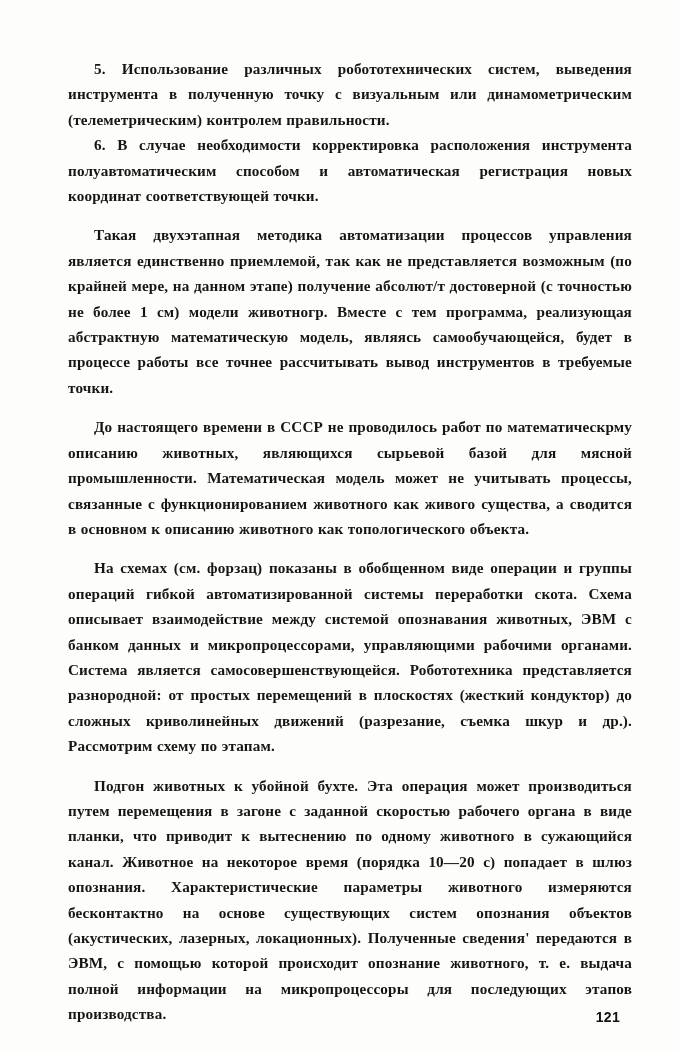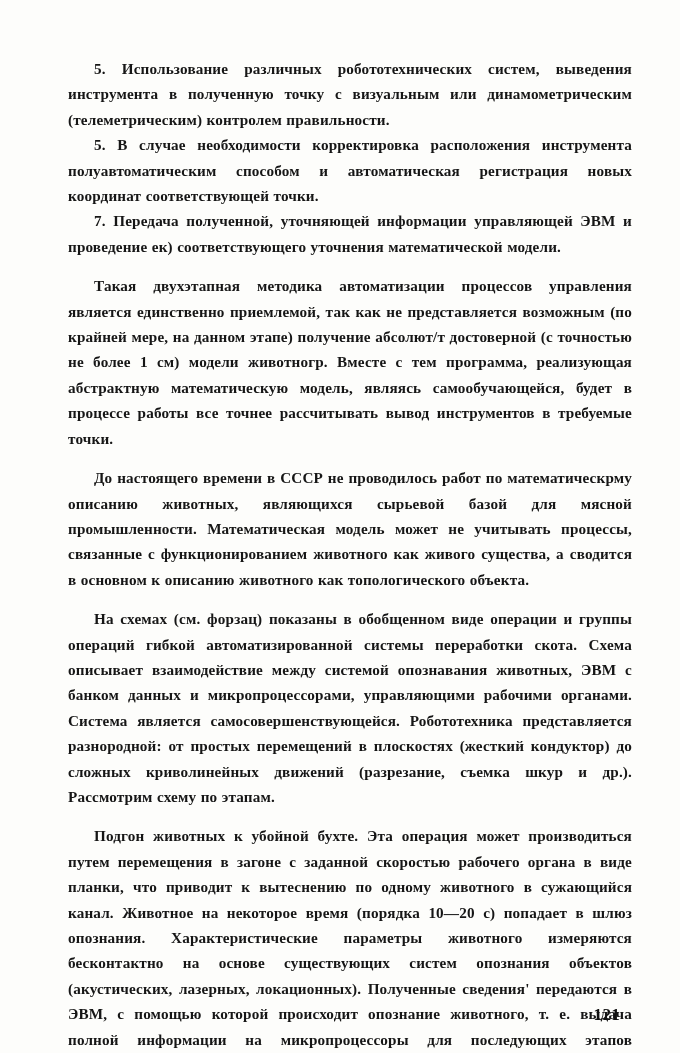--- a/index.html
+++ b/index.html
@@ -43,35 +43,34 @@
   p.para.block-gap {
     margin-top: 14px;
   }
   p.para:last-child {
     margin-bottom: 0;
   }
   .page-number {
     position: absolute;
     right: 60px;
     bottom: 28px;
-    font-size: 17px;
+    font-size: 14px;
     font-weight: bold;
-    font-family: Liberation Serif, serif;
+    font-family: Liberation Sans, sans-serif;
     color: #111;
     letter-spacing: 0.3px;
   }
 </style>
 </head>
 <body>
 
 <div class="page">
   <div class="text-column">
     <p class="para">5. Использование различных робототехнических систем, выведения инструмента в полученную точку с визуальным или динамометрическим (телеметрическим) контролем правильности.</p>
-    <p class="para">5. В случае необходимости корректировка расположения инструмента полуавтоматическим способом и автоматическая регистрация новых координат соответствующей точки.</p>
-    <p class="para">7. Передача полученной, уточняющей информации управляющей ЭВМ и проведение ек) соответствующего уточнения математической модели.</p>
+    <p class="para">6. В случае необходимости корректировка расположения инструмента полуавтоматическим способом и автоматическая регистрация новых координат соответствующей точки.</p>
     <p class="para block-gap">Такая двухэтапная методика автоматизации процессов управления является единственно приемлемой, так как не представляется возможным (по крайней мере, на данном этапе) получение абсолют/т достоверной (с точностью не более 1 см) модели животногр. Вместе с тем программа, реализующая абстрактную математическую модель, являясь самообучающейся, будет в процессе работы все точнее рассчитывать вывод инструментов в требуемые точки.</p>
     <p class="para block-gap">До настоящего времени в СССР не проводилось работ по математическрму описанию животных, являющихся сырьевой базой для мясной промышленности. Математическая модель может не учитывать процессы, связанные с функционированием животного как живого существа, а сводится в основном к описанию животного как топологического объекта.</p>
     <p class="para block-gap">На схемах (см. форзац) показаны в обобщенном виде операции и группы операций гибкой автоматизированной системы переработки скота. Схема описывает взаимодействие между системой опознавания животных, ЭВМ с банком данных и микропроцессорами, управляющими рабочими органами. Система является самосовершенствующейся. Робототехника представляется разнородной: от простых перемещений в плоскостях (жесткий кондуктор) до сложных криволинейных движений (разрезание, съемка шкур и др.). Рассмотрим схему по этапам.</p>
     <p class="para block-gap">Подгон животных к убойной бухте. Эта операция может производиться путем перемещения в загоне с заданной скоростью рабочего органа в виде планки, что приводит к вытеснению по одному животного в сужающийся канал. Животное на некоторое время (порядка 10—20 с) попадает в шлюз опознания. Характеристические параметры животного измеряются бесконтактно на основе существующих систем опознания объектов (акустических, лазерных, локационных). Полученные сведения' передаются в ЭВМ, с помощью которой происходит опознание животного, т. е. выдача полной информации на микропроцессоры для последующих этапов производства.</p>
 
   </div>
   <div class="page-number">121</div>
 </div>
 
 </body></html>

